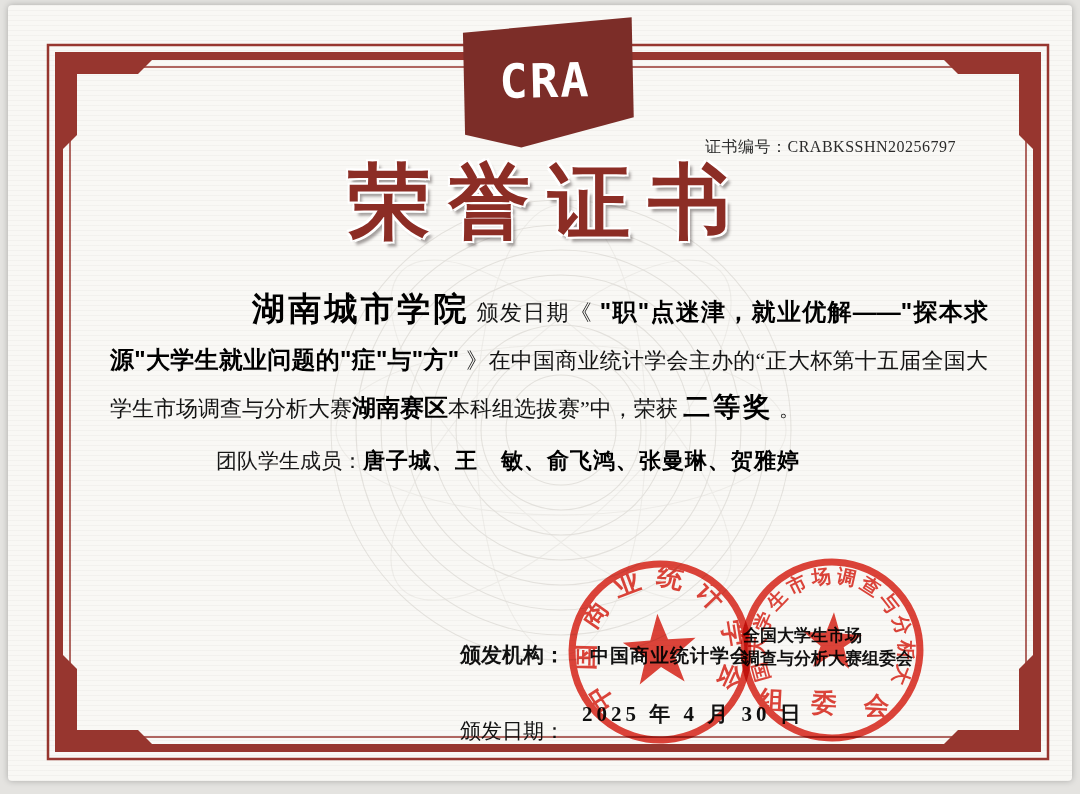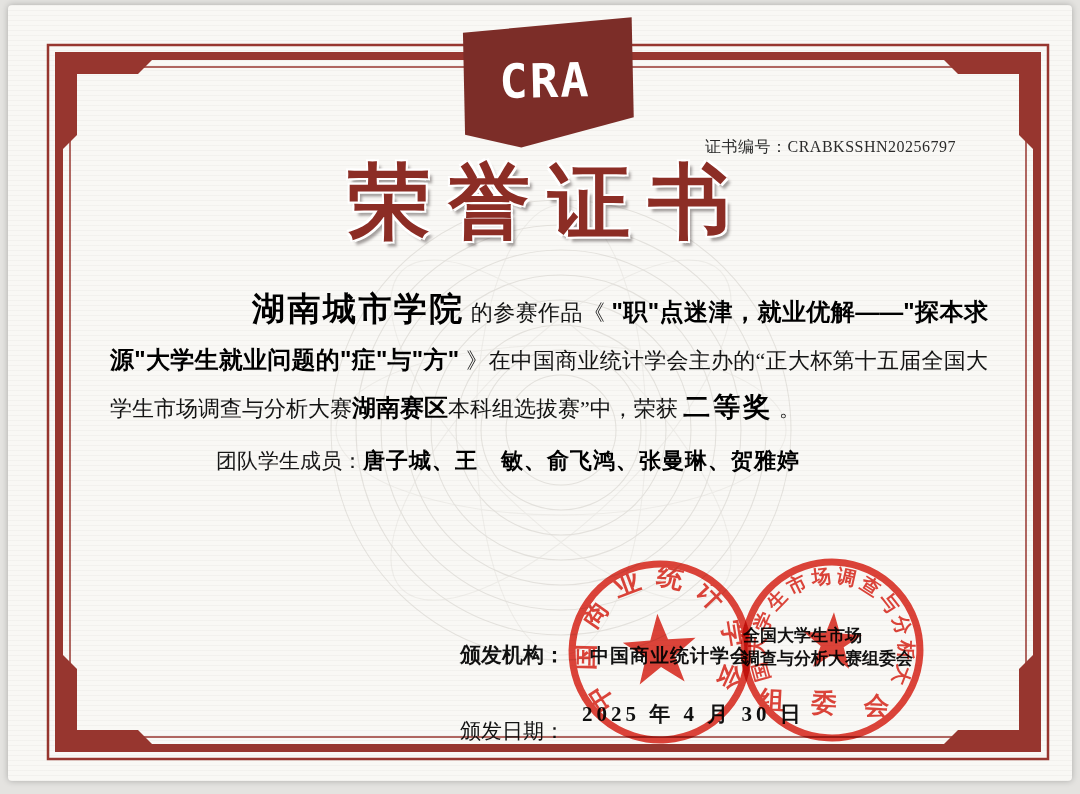--- a/index.html
+++ b/index.html
@@ -118,21 +118,21 @@
     <div class="ribbon-text">CRA</div>
   </div>
 
   <div class="cert-no">
     <span>证书编号：</span><span>CRABKSSHN20256797</span>
   </div>
 
   <h1 class="title">荣誉证书</h1>
 
   <div class="body-para">
-    <span class="t-school">湖南城市学院</span><span> 的参赛作品《 </span><span class="t-heavy">"职"点迷津，就业优解——"探本求源"大学生就业问题的"症"与"方" </span><span>》在中国商业统计学会主办的“正大杯第十五届全国大学生市场调查与分析大赛</span><span class="t-region">湖南赛区</span><span>本科组选拔赛”中，荣获 </span><span class="t-award">二等奖</span><span> 。</span>
+    <span class="t-school">湖南城市学院</span><span> 颁发日期《 </span><span class="t-heavy">"职"点迷津，就业优解——"探本求源"大学生就业问题的"症"与"方" </span><span>》在中国商业统计学会主办的“正大杯第十五届全国大学生市场调查与分析大赛</span><span class="t-region">湖南赛区</span><span>本科组选拔赛”中，荣获 </span><span class="t-award">二等奖</span><span> 。</span>
   </div>
 
   <div class="team-line">
     <span>团队学生成员：</span><span class="names">唐子城、王　敏、俞飞鸿、张曼琳、贺雅婷</span>
   </div>
 
 
   <div class="issuer-label">颁发机构：</div>
   <div class="issuer-primary">中国商业统计学会</div>
   <div class="issuer-secondary">

